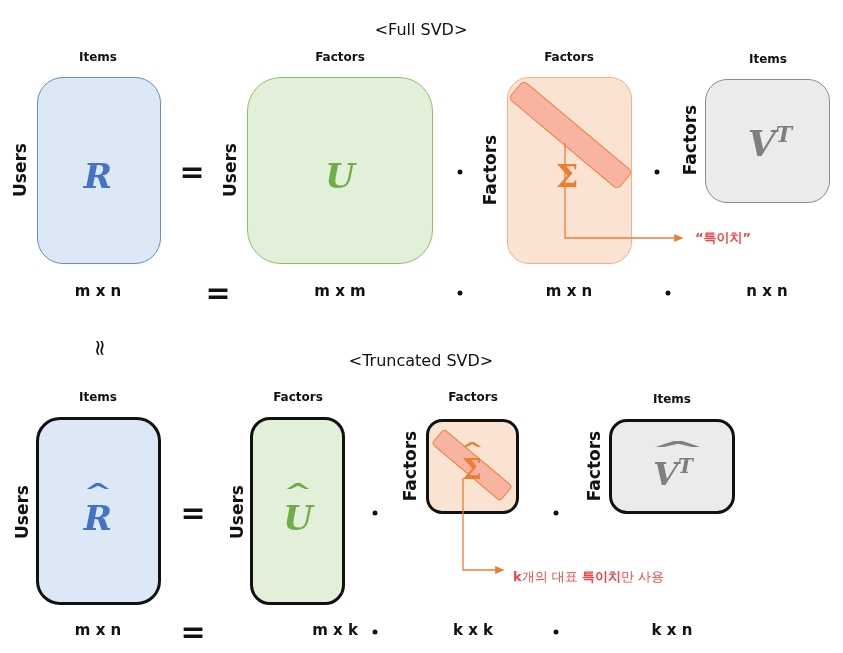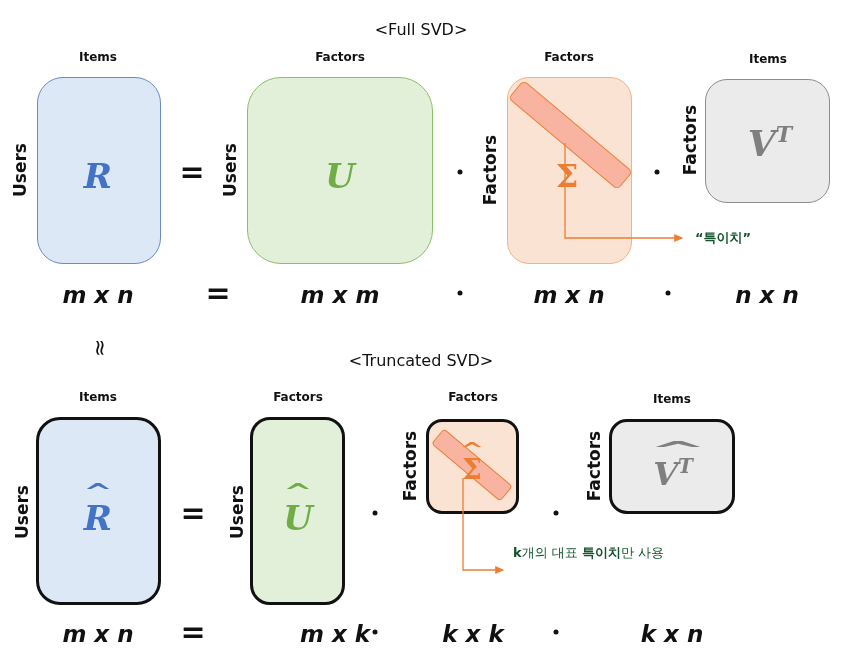--- a/index.html
+++ b/index.html
@@ -3,29 +3,29 @@
 <meta charset="utf-8">
 <style>
   html, body { margin: 0; padding: 0; background: #ffffff; }
   body { width: 843px; height: 653px; position: relative; overflow: hidden;
          font-family: "DejaVu Sans", "Liberation Sans", sans-serif; color: #111; }
   .abs { position: absolute; }
   .title { font-size: 16px; font-weight: normal; transform: translateX(-50%); white-space: nowrap; color: #111; }
   .lbl { font-size: 12px; font-weight: bold; transform: translateX(-50%); white-space: nowrap; }
   .vlbl { font-size: 17px; font-weight: bold; white-space: nowrap;
           transform: translate(-50%, -50%) rotate(-90deg); }
-  .dim { font-size: 23px; font-weight: bold; transform: translateX(-50%); white-space: nowrap; font-style: italic; }
+  .dim { font-size: 15px; font-weight: bold; transform: translateX(-50%); white-space: nowrap; }
   .op { font-size: 30px; font-weight: bold; transform: translate(-50%, -50%); line-height: 1; }
   .dot { width: 5px; height: 5px; border-radius: 50%; background: #111; transform: translate(-50%, -50%); }
   .box { box-sizing: border-box; border-radius: 26px; }
   .sym { font-family: "DejaVu Serif", "Liberation Serif", serif; font-style: italic; font-weight: bold;
          transform: translate(-50%, -50%); line-height: 1; white-space: nowrap; }
   .sig { font-family: "DejaVu Serif", "Liberation Serif", serif; font-weight: bold;
          transform: translate(-50%, -50%); line-height: 1; }
-  .note { font-size: 13px; font-weight: bold; color: #14532d; white-space: nowrap; }
+  .note { font-size: 13px; font-weight: bold; color: #ef4444; white-space: nowrap; }
   .note .light { font-weight: normal; }
   svg.overlay { position: absolute; left: 0; top: 0; pointer-events: none; }
 </style>
 </head>
 <body>
 
 <div class="abs title" style="left:421px; top:20px;">&lt;Full SVD&gt;</div>
 
 <div class="abs lbl" style="left:98px; top:50px;">Items</div>
 <div class="abs vlbl" style="left:20px; top:170px;">Users</div>
@@ -110,13 +110,13 @@
   </defs>
   <polyline points="565,143 565,238 682,238" fill="none" stroke="#ed7d31" stroke-width="1.3" marker-end="url(#ah)"></polyline>
   <polyline points="463,478 463,570 503,570" fill="none" stroke="#ed7d31" stroke-width="1.3" marker-end="url(#ah)"></polyline>
 </svg>
 
 <div class="abs sig" style="left:567px; top:176px; font-size:32px; color:#ed7d31;">Σ</div>
 <div class="abs sig" style="left:472px; top:470px; font-size:28px; color:#ed7d31;">Σ</div>
 <div class="abs" style="left:472px; top:449px; transform:translate(-50%,-50%) scaleX(1.6); font-size:18px; font-weight:bold; color:#ed7d31; line-height:1;">^</div>
 
 <div class="abs note" style="left:695px; top:229px;">“특이치”</div>
-<div class="abs note" style="left:513px; top:544px;text-align:center;"><span>k</span><span class="light">개의 대표 </span><span>특이치</span><span class="light">만 사용</span></div>
+<div class="abs note" style="left:513px; top:568px;text-align:center;"><span>k</span><span class="light">개의 대표 </span><span>특이치</span><span class="light">만 사용</span></div>
 
 </body></html>

